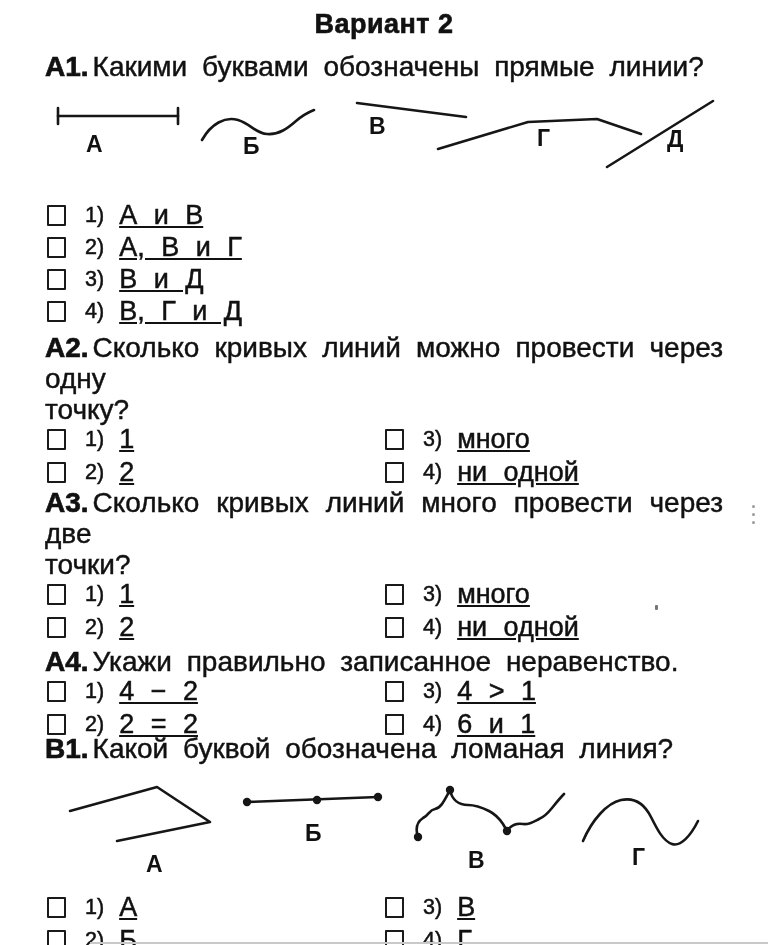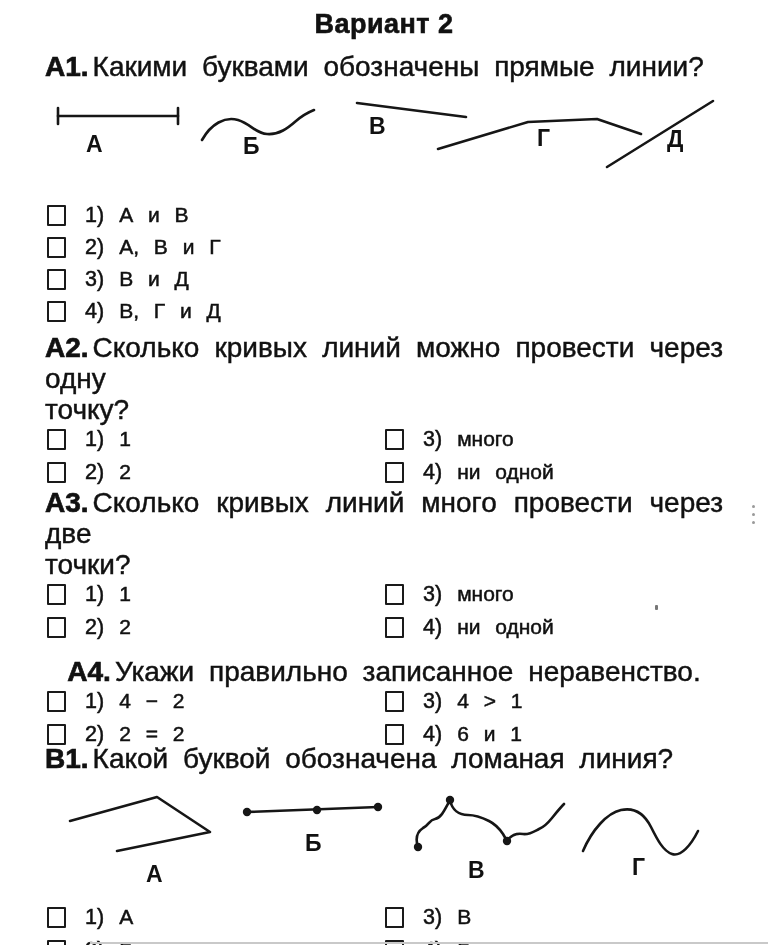--- a/index.html
+++ b/index.html
@@ -49,40 +49,41 @@
     background:#fff;
     margin-right:19px;
     cursor:pointer;
   }
   .opt-num{
     font-size:21.5px;
     -webkit-text-stroke:0.5px #111;
     margin-right:15px;
   }
   .opt-label{
-    font-size:21px;
+    font-size:27px;
     -webkit-text-stroke:0.5px #111;
     word-spacing:9px;
+    text-decoration:underline;
   }
   
   svg.figures{display:block;}
   svg.figures .stroke{fill:none;stroke:#161616;stroke-width:2.6;stroke-linecap:round;stroke-linejoin:round;}
   svg.figures .dot{fill:#161616;stroke:none;}
   svg.figures text{
     font-family:"Liberation Sans", sans-serif;
     font-weight:700;font-size:23px;fill:#111;
   }
   
   .fig-a1{margin-top:8px;}
   .a1-opts{margin-top:16px;}
   .q-a2{margin-top:6px;}
   .a2-opts{margin-top:3px;}
   .q-a3{margin-top:4px;}
   .a3-opts{margin-top:3px;}
-  .q-a4{margin-top:21px;text-align:center;}
+  .q-a4{margin-top:11px;}
   .a4-opts{margin-top:5px;}
   .q-b1{margin-top:1px;}
   .fig-b1{margin-top:2px;}
   .b1-opts{margin-top:14px;}
   
   .artifact-dots{position:absolute;right:12px;top:505px;width:4px;}
   .artifact-dots i{display:block;width:3px;height:3px;border-radius:50%;background:#9a9a9a;margin-bottom:5px;}
   .artifact-bottom{position:absolute;left:90px;right:0;bottom:1px;height:2px;background:#c9c9c9;}
   .artifact-speck{position:absolute;left:655px;top:605px;width:3px;height:5px;background:#777;border-radius:1px;}
 </style>

